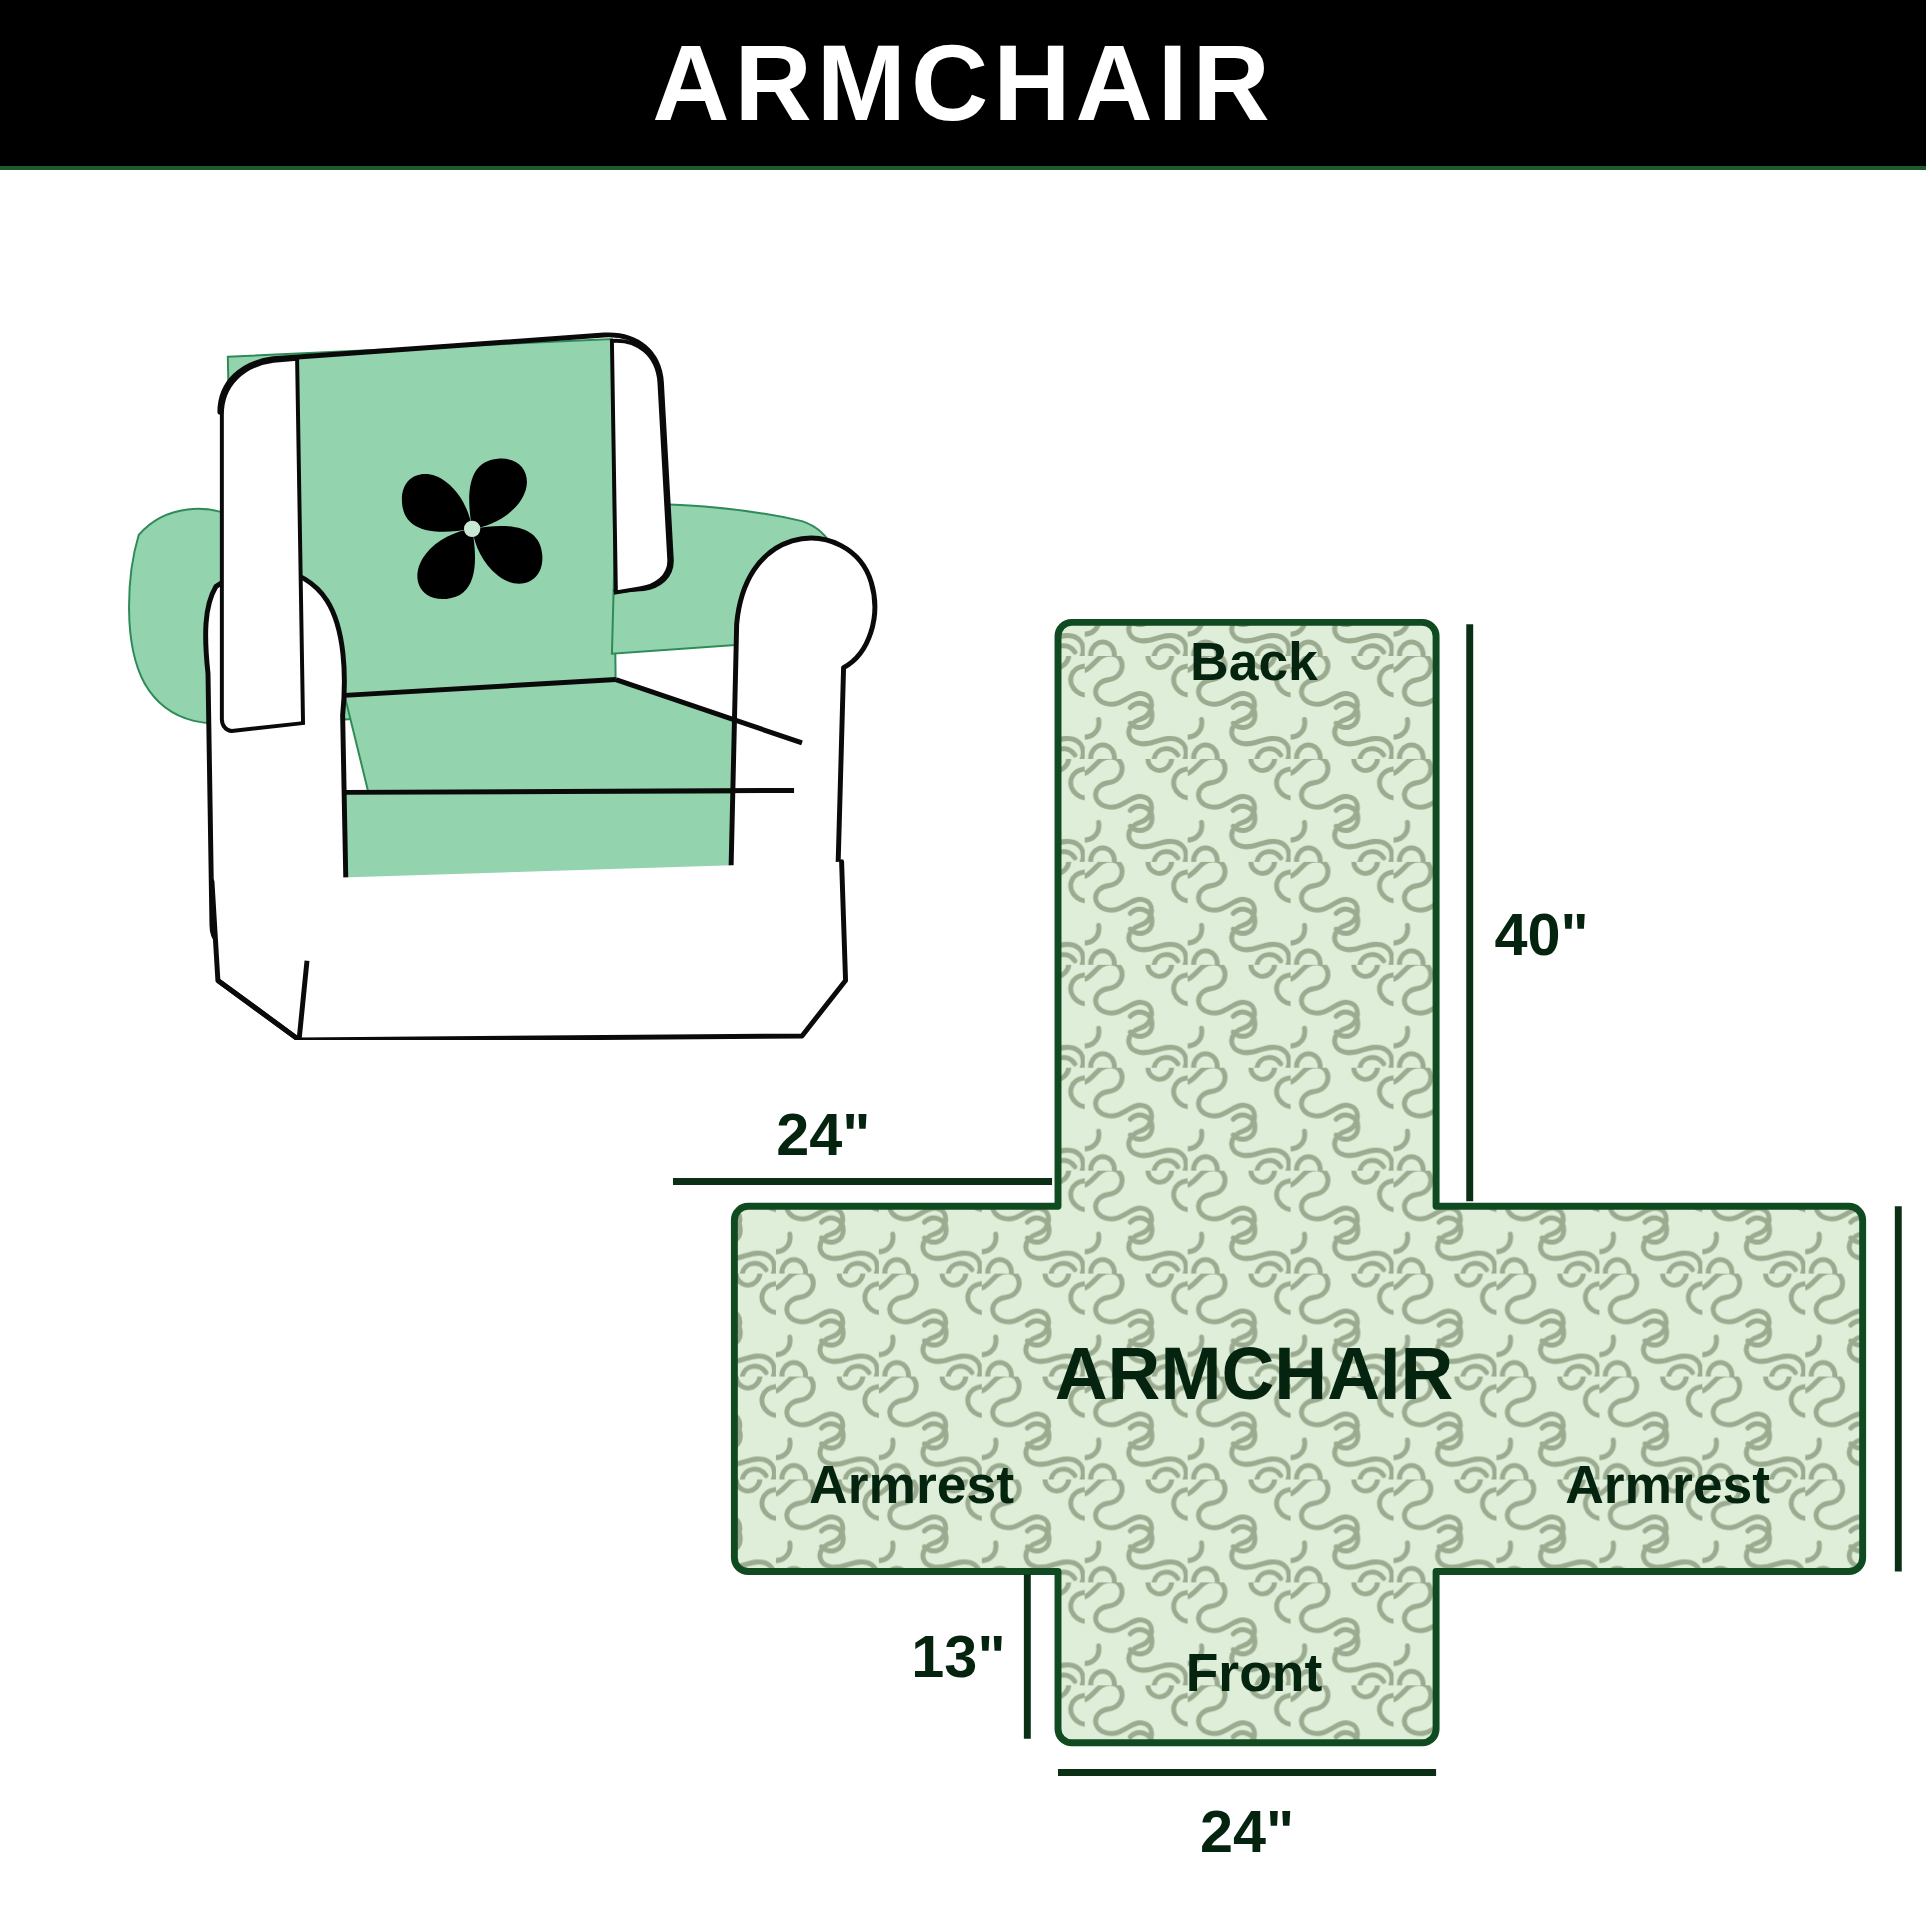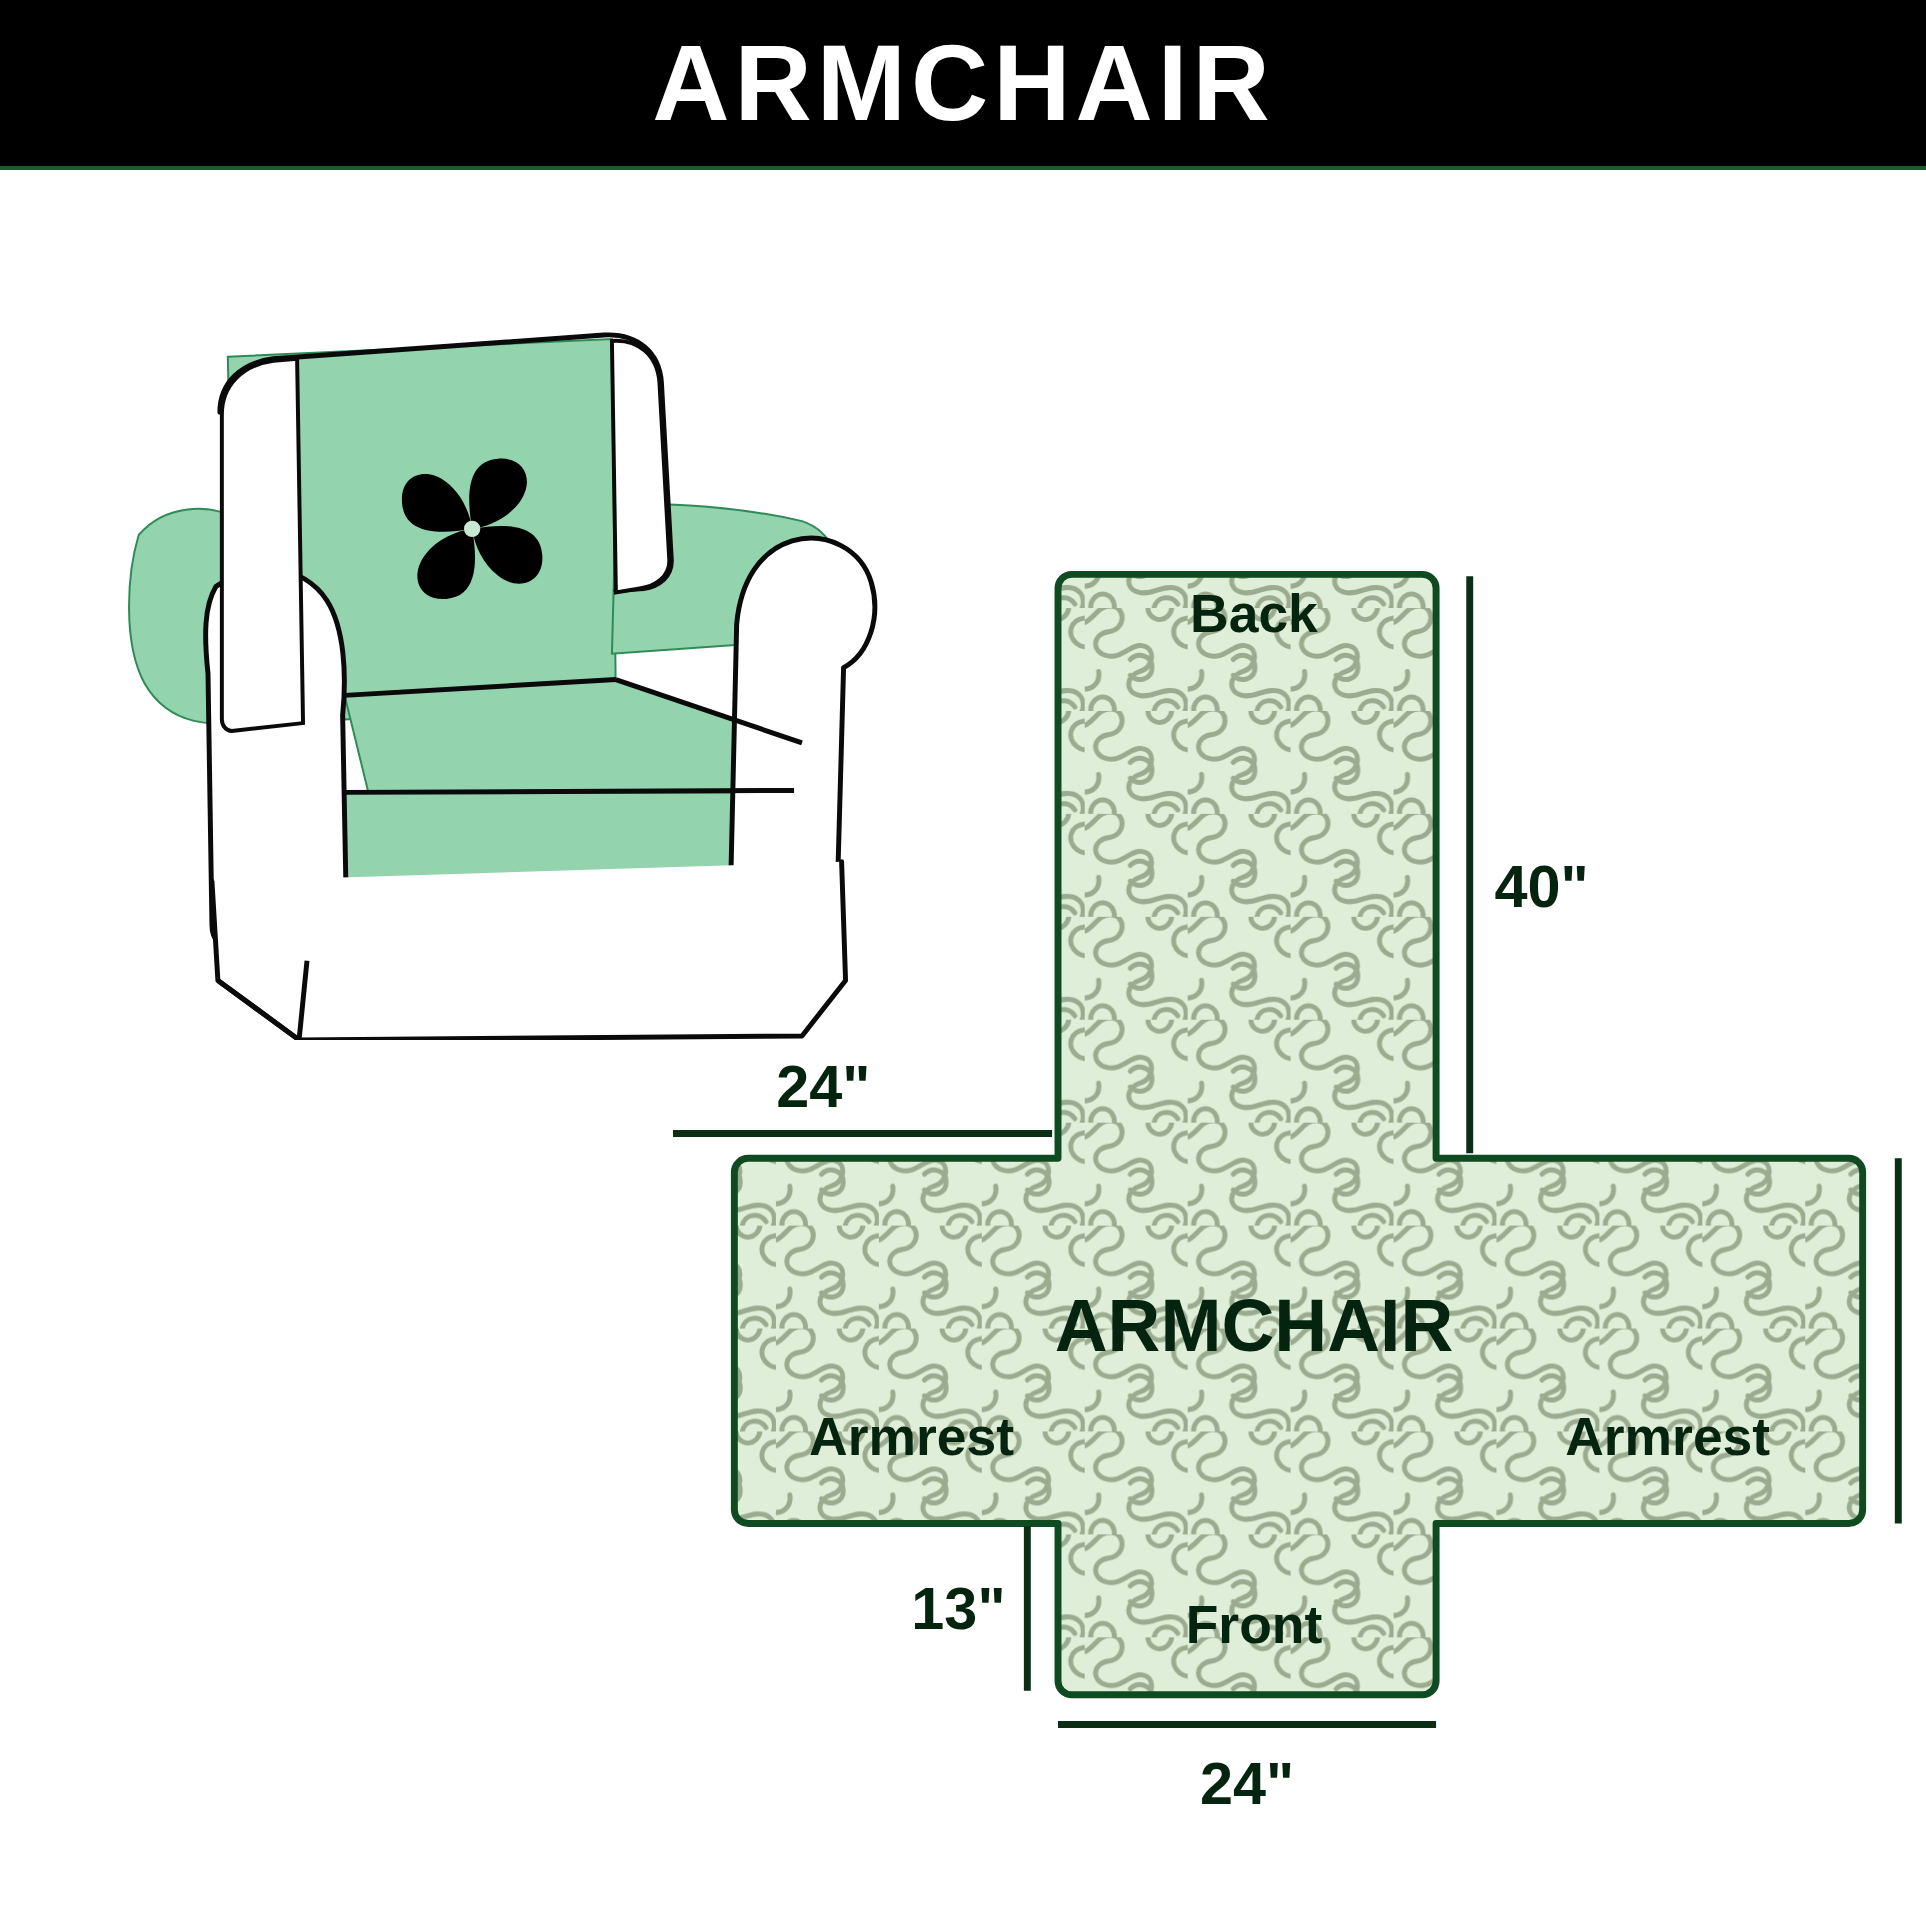--- a/index.html
+++ b/index.html
@@ -33,21 +33,21 @@
   }
 
   
   .illustration{
     position:absolute;left:109px;top:327px;width:792px;height:713px;
   }
   .illustration svg{display:block;width:100%;height:100%;}
 
   
   .diagram{
-    position:absolute;left:673px;top:505px;width:1253px;height:1366px;
+    position:absolute;left:673px;top:553px;width:1253px;height:1366px;
   }
   .diagram svg{display:block;width:100%;height:100%;}
 
   .dimlabel{
     font-family:"Liberation Sans", sans-serif;
     font-weight:700;
     fill:#05240f;
   }
   .partlabel{
     font-family:"Liberation Sans", sans-serif;

